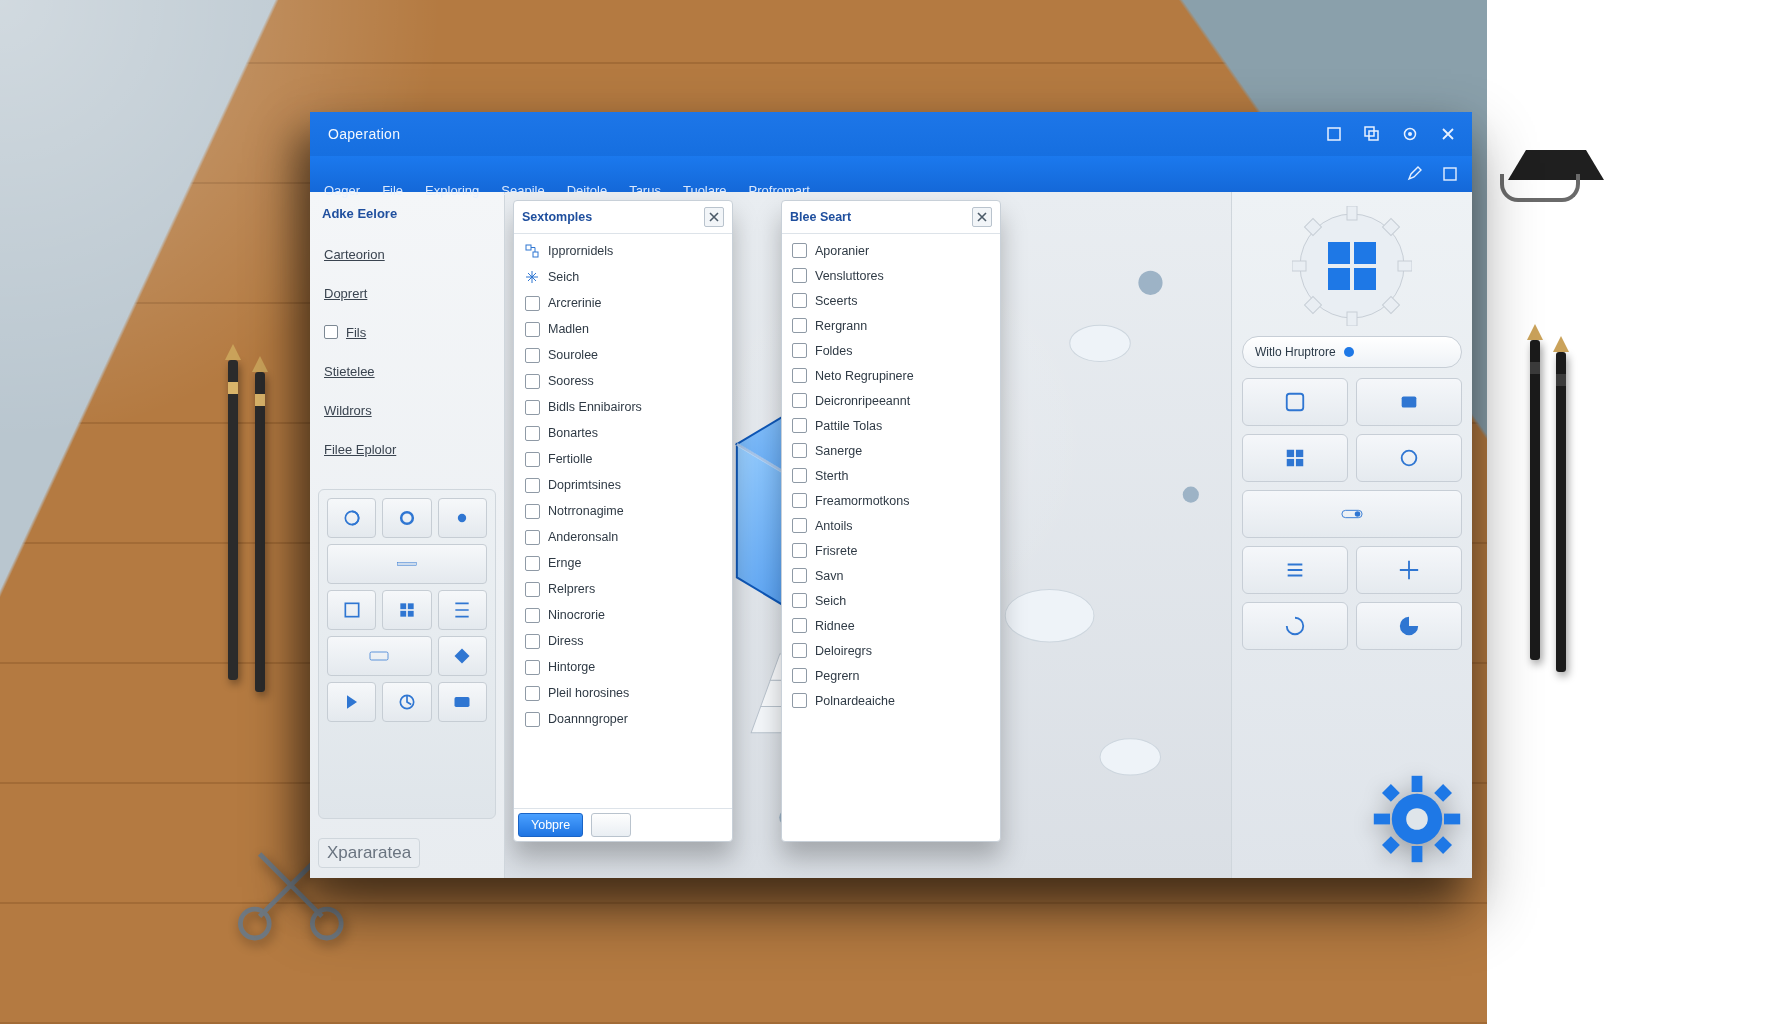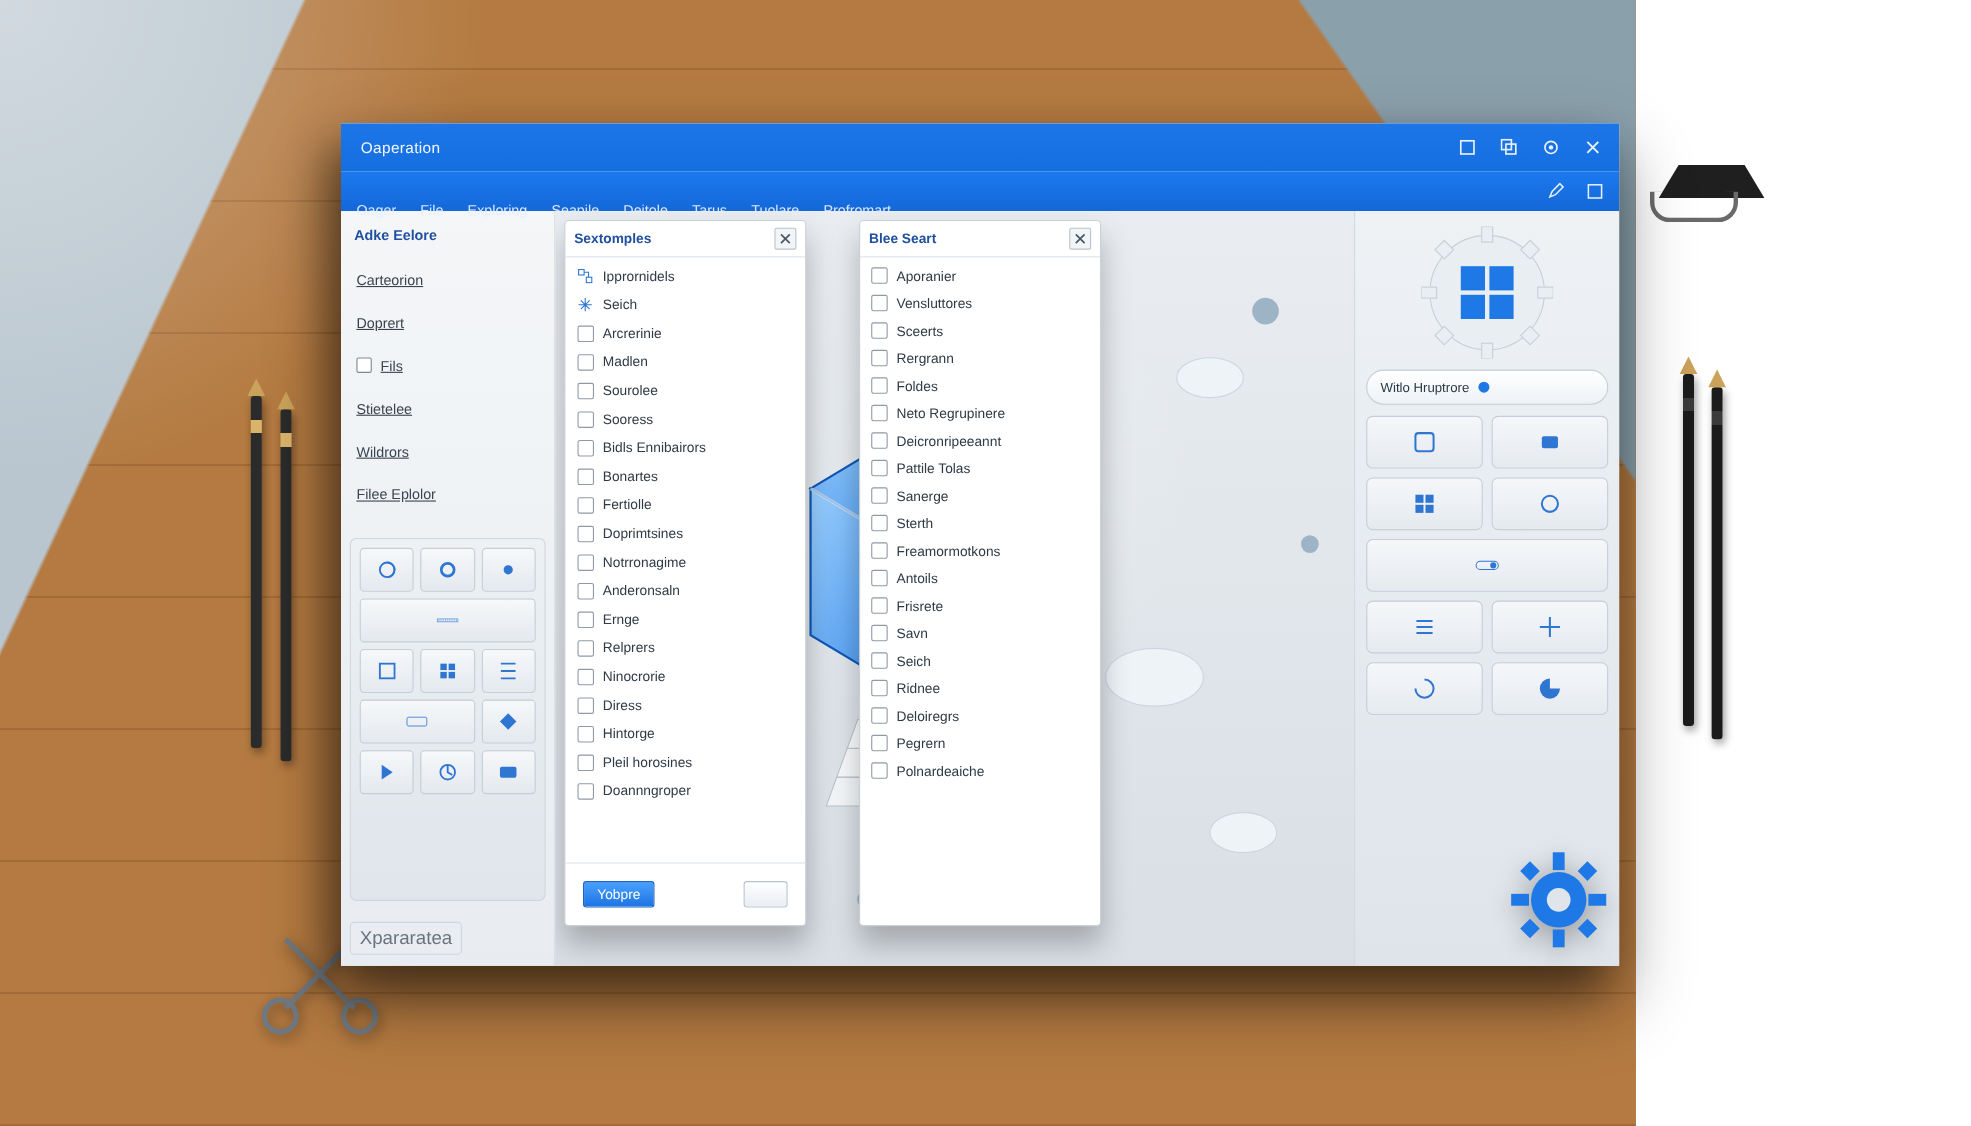--- a/index.html
+++ b/index.html
@@ -87,21 +87,21 @@
   .panel-header{display:flex;align-items:center;gap:6px;padding:6px 8px;border-bottom:1px solid #dde3e9;}
   .panel-title{font-size:12.5px;color:#1f4f9e;font-weight:600;}
   .panel-close{margin-left:auto;width:18px;height:18px;border:1px solid #b9c3cd;border-radius:2px;display:flex;
     align-items:center;justify-content:center;color:#4b5a68;background:#f2f5f8;}
   .panel-close svg{width:10px;height:10px;}
   .panel-list{flex:1;overflow:hidden;padding:4px 4px 0 4px;}
   .row{display:flex;align-items:center;gap:8px;padding:5px 6px;font-size:12.5px;color:#2f3a45;}
   .row .glyph{width:16px;height:16px;display:inline-flex;align-items:center;justify-content:center;color:#2f76d2;}
   .row .glyph svg{width:14px;height:14px;}
   .row .chk{width:13px;height:13px;border:1px solid #8f9aa6;border-radius:2px;background:#fff;display:inline-block;}
-  .panel-footer{display:flex;gap:8px;padding:16px;border-top:1px solid #dde3e9;align-items:center;justify-content:space-between;}
+  .panel-footer{display:flex;gap:8px;padding:4px;border-top:1px solid #dde3e9;align-items:center;}
   .btn{font-size:12.5px;color:#2a3947;background:linear-gradient(#fefefe,#e9eef3);border:1px solid #b9c3cd;
     border-radius:3px;padding:4px 12px;}
   .btn.primary{background:linear-gradient(#4aa0ff,#1e74e2);color:#fff;border-color:#1a64c6;}
 
   
   .rightcol{width:220px;background:linear-gradient(#eef2f5,#dfe4ea);border-left:1px solid #cfd6dc;padding:10px;
     display:flex;flex-direction:column;gap:10px;overflow:hidden;}
   .gear-logo{align-self:center;width:120px;height:120px;position:relative;margin-top:4px;}
   .gear-logo svg{width:120px;height:120px;}
   .pill{background:linear-gradient(#ffffff,#eef2f6);border:1px solid #c7ced6;border-radius:18px;height:30px;

